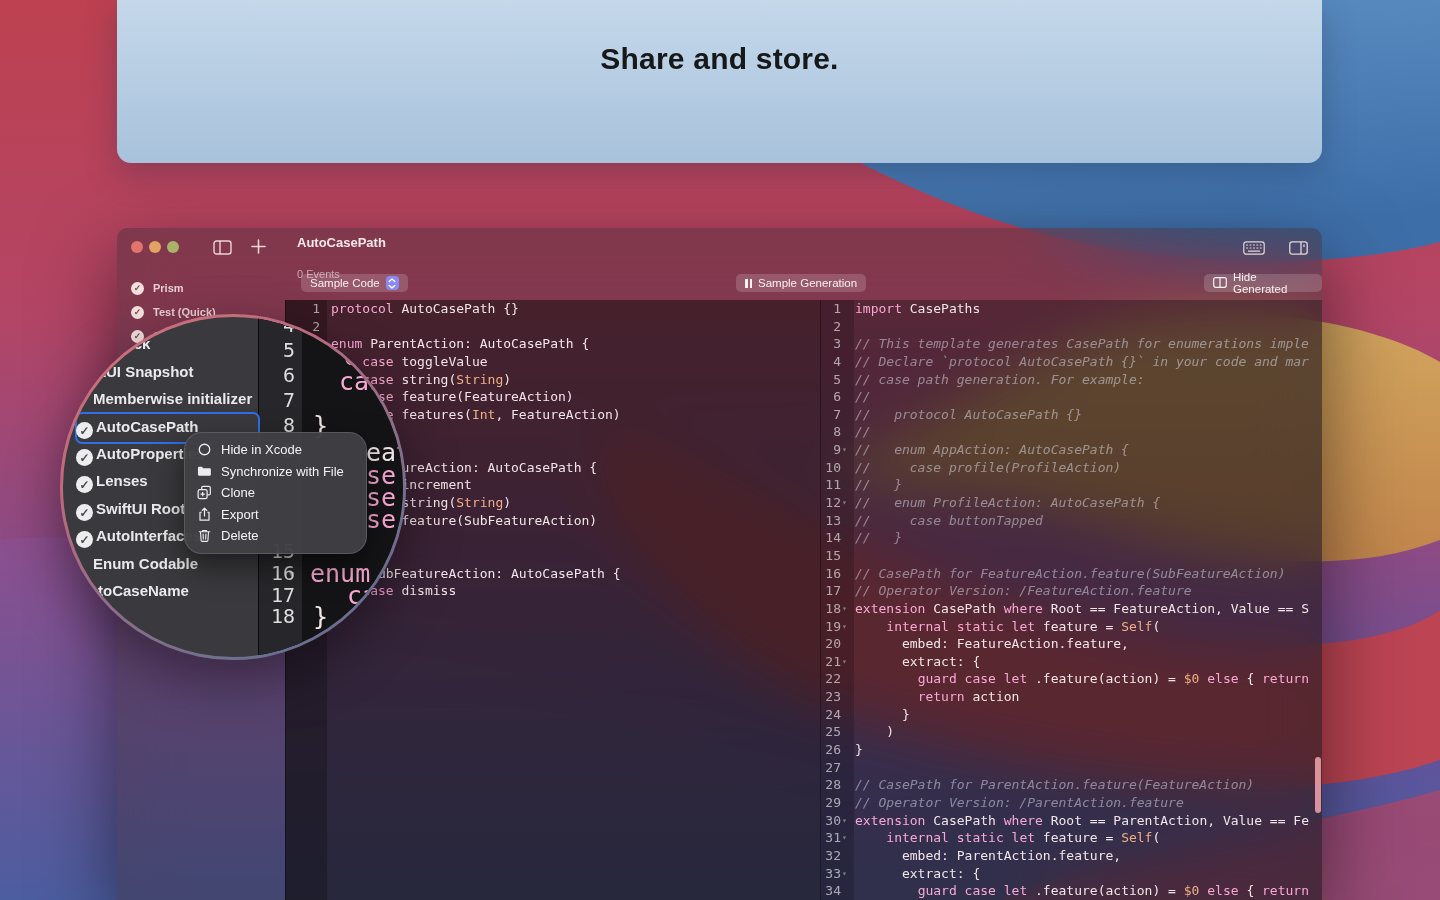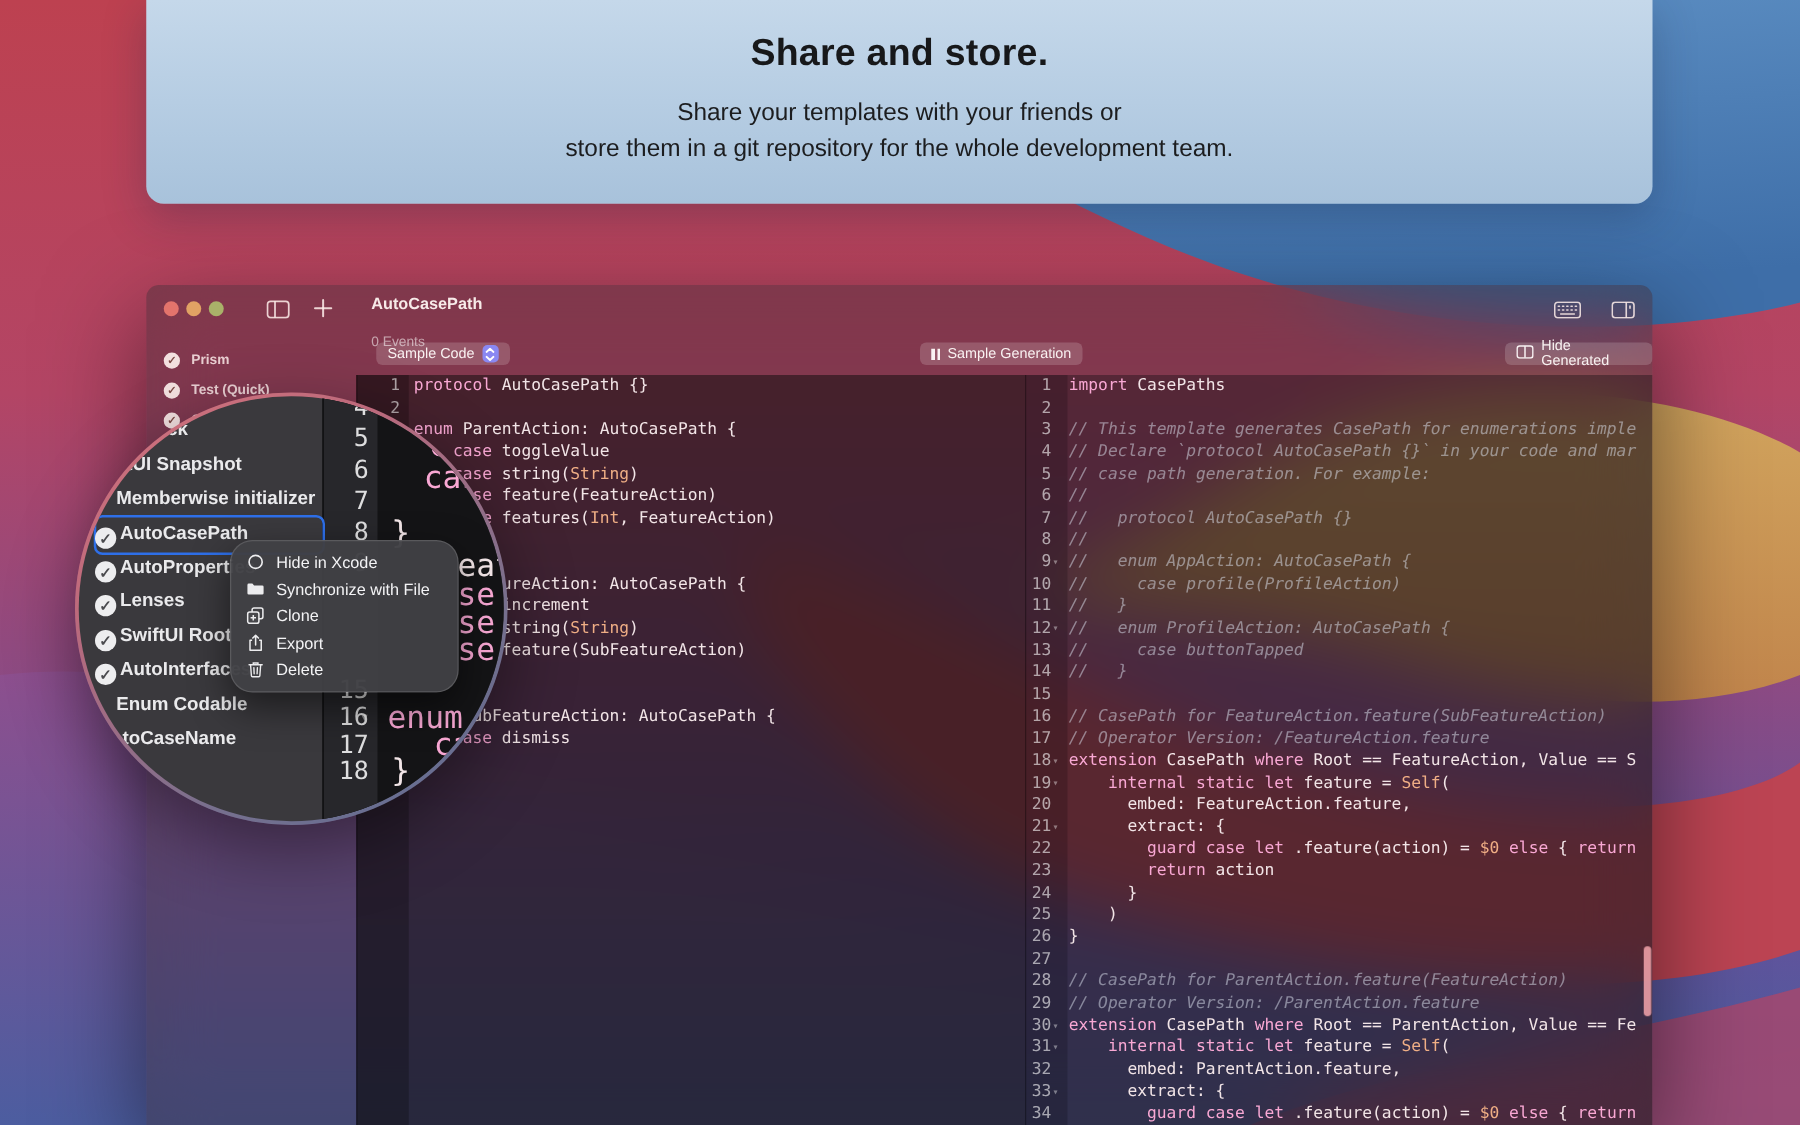--- a/index.html
+++ b/index.html
@@ -6,21 +6,21 @@
   body{width:1440px;height:900px;overflow:hidden;position:relative;background:#7a4a6a;font-family:"Liberation Sans",sans-serif;-webkit-font-smoothing:antialiased}
   .abs{position:absolute}
 
   
   #wallpaper{position:absolute;inset:0;z-index:0}
 
   
   #banner{position:absolute;left:117px;top:0;width:1205px;height:163px;z-index:2;
     background:linear-gradient(180deg,#c5d8ea 0%,#b6cde3 50%,#a8c2db 100%);
     border-radius:0 0 14px 14px;text-align:center;box-shadow:0 10px 34px rgba(25,35,70,.28)}
-  #banner .bn-title{margin:0;padding-top:26px;font-size:30px;font-weight:700;color:#17181a;letter-spacing:.2px}
+  #banner .bn-title{margin:16px;padding-top:26px;font-size:30px;font-weight:700;color:#17181a;letter-spacing:.2px}
   #banner .bn-sub{margin:16px 0 0;font-size:19.5px;line-height:29px;color:#1c1d1f;font-weight:400}
 
   
   #window{position:absolute;left:117px;top:228px;width:1205px;height:672px;z-index:3;
     border-radius:10px 10px 0 0;overflow:hidden;
     background:rgba(56,46,52,.46);
     -webkit-backdrop-filter:blur(26px) saturate(115%);backdrop-filter:blur(26px) saturate(115%);
     box-shadow:0 28px 80px rgba(0,0,0,.5)}
 
   
@@ -117,22 +117,21 @@
     <path d="M820,470 C950,430 1010,345 1150,322 C1280,300 1390,332 1440,362 L1440,540 C1350,575 1230,565 1110,525 C990,485 910,495 820,470 Z" fill="url(#gor)"></path>
     <path d="M600,430 C760,480 900,580 1100,625 C1280,665 1400,640 1440,610 L1440,760 C1280,815 1050,780 860,720 C720,676 640,560 600,500 Z" fill="#bc4453"></path>
     <path d="M0,540 C180,520 300,610 470,655 C700,716 850,790 1010,835 C1180,882 1330,872 1440,838 L1440,900 L0,900 Z" fill="url(#gpur)"></path>
     <path d="M1000,900 C1120,850 1300,830 1440,790 L1440,900 Z" fill="#a4486f" opacity="0.85"></path>
   </svg>
 </div>
 
 <div id="banner">
   <h1 class="bn-title">Share and store.</h1>
   <p class="bn-sub">
-    <span>Share your templates with your friends or</span><br>
-    <span>store them in a git repository for the whole development team.</span>
+    <br>
   </p>
 </div>
 
 <div id="window">
 
   <div class="abs tl" style="left:14px;background:#e3746c"></div>
   <div class="abs tl" style="left:32px;background:#e1a264"></div>
   <div class="abs tl" style="left:50px;background:#a9b269"></div>
 
   <div class="abs tb-iconbtn" style="left:96px;top:12px">

